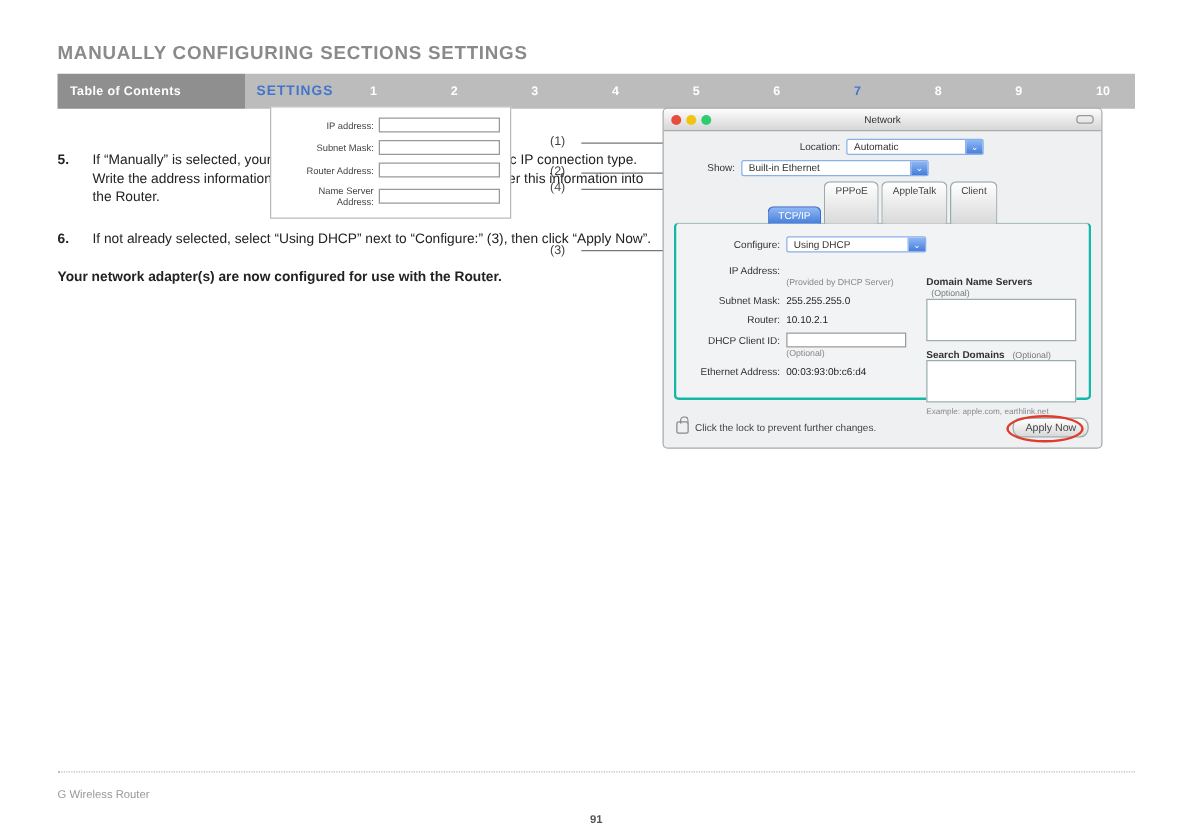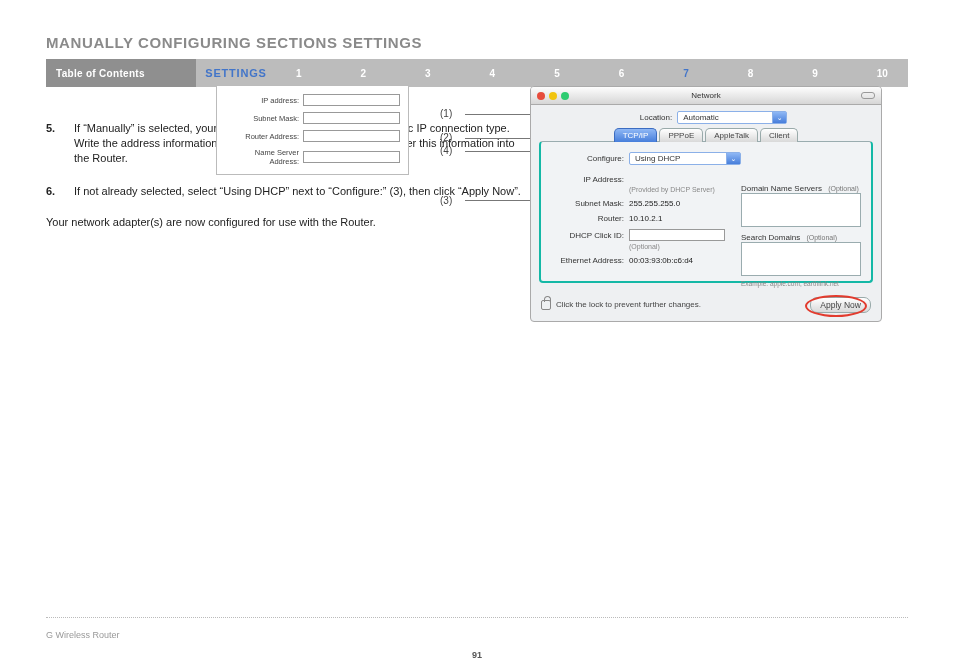--- a/index.html
+++ b/index.html
@@ -38,21 +38,21 @@
   .nav-nums span.active { color: #4275c9; }
 
   .content {
     margin-top: 34px; display: flex; flex-direction: column;
   }
   .steps { width: 480px; }
   .step { display: flex; margin-bottom: 18px; font-size: 11px;
     line-height: 1.35; color: #222; }
   .step .num { width: 28px; font-weight: 700; }
   .step .txt { flex: 1; }
-  .bold-line { font-weight: 400; font-size: 11px; margin-top: 6px;
+  .bold-line { font-weight: 700; font-size: 11px; margin-top: 6px;
     color: #222; }
 
   
   .form-fig {
     position: absolute; left: 216px; top: 85px;
     width: 193px; border: 1px solid #bbb; padding: 8px 8px;
     background: #fff; font-size: 8px;
   }
   .form-fig .row { display: flex; align-items: center;
     margin-bottom: 6px; }
@@ -121,48 +121,48 @@
   }
   .tab {
     padding: 2px 8px; font-size: 8px;
     background: linear-gradient(#fff, #d9d9d9);
     border: 1px solid #9aa; border-bottom: none;
     border-radius: 5px 5px 0 0; margin: 0 1px;
     color: #444;
   }
   .tab.active {
     background: linear-gradient(#8fb8f5, #477edb);
-    color: #fff; border-color: #3b6cc1;
+    color: #fff; border-color: #3b6cc1; margin-top: 20px;
   }
   .tabpanel {
     border: 2px solid #14b8a6; border-top: 1px solid #9aacaf;
     border-radius: 4px; margin-top: -1px;
     padding: 10px 10px 10px; background: #f1f3f5; position: relative;
   }
   .tp-row { display: flex; align-items: center; margin-bottom: 6px; }
   .tp-lbl { width: 78px; text-align: right; padding-right: 5px;
     color: #333; font-size: 8px; }
   .tp-val { font-size: 8px; color: #222; }
   .tp-small { font-size: 7px; color: #888; }
   .tp-input { height: 12px; background: #fff; border: 1px solid #999;
     width: 96px; font-size: 8px; display: flex; align-items: center; }
   .right-col {
     position: absolute; right: 10px; top: 42px; width: 120px;
   }
   .right-col .box { height: 34px; border: 1px solid #9aacaf;
     background: #fff; margin-bottom: 4px; }
-  .right-col .caption { font-size: 8px; margin-bottom: 20px; color: #333; }
+  .right-col .caption { font-size: 8px; margin-bottom: 20px; color: #333; font-weight: bold; }
   .right-col .opt { font-size: 7px; color: #777; margin-left: 4px; }
   .right-col .example { font-size: 6.5px; color: #888; margin-top: 2px; }
 
   .mac-footer {
     display: flex; justify-content: space-between; align-items: center;
     padding: 6px 10px 8px;
   }
-  .lockrow { display: flex; gap: 5px;
+  .lockrow { display: flex; align-items: center; gap: 5px;
     font-size: 8px; color: #444; }
   .lock-icon {
     width: 10px; height: 10px; border: 1px solid #888;
     border-radius: 2px; position: relative;
   }
   .lock-icon::before {
     content: ""; position: absolute; top: -5px; left: 2px;
     width: 5px; height: 5px; border: 1px solid #888;
     border-bottom: none; border-radius: 4px 4px 0 0;
   }
@@ -270,20 +270,27 @@
   </div>
 
   <div class="mac-body">
     <div class="mb-row center">
       <div class="mlbl">Location:</div>
       <div class="aqua-select" style="min-width:110px">
         <span>Automatic</span>
         <span class="arrow">⌄</span>
       </div>
     </div>
+    <div class="mb-row">
+      <div class="mlbl">Show:</div>
+      <div class="aqua-select" style="flex:1; max-width:150px">
+        <span>Built-in Ethernet</span>
+        <span class="arrow">⌄</span>
+      </div>
+    </div>
 
     <div class="tabs" id="mac-tabs">
         <div class="tab active">TCP/IP</div>
         <div class="tab">PPPoE</div>
         <div class="tab">AppleTalk</div>
         <div class="tab">Client</div>
       </div>
 
     <div class="tabpanel">
       <div class="tp-row">
@@ -304,21 +311,21 @@
       </div>
       <div class="tp-row">
         <div class="tp-lbl">Subnet Mask:</div>
         <div class="tp-val">255.255.255.0</div>
       </div>
       <div class="tp-row">
         <div class="tp-lbl">Router:</div>
         <div class="tp-val">10.10.2.1</div>
       </div>
       <div class="tp-row">
-        <div class="tp-lbl">DHCP Click ID:</div>
+        <div class="tp-lbl">DHCP Client ID:</div>
         <div class="tp-input"></div>
       </div>
       <div class="tp-row" style="margin-top:-4px">
         <div class="tp-lbl"></div>
         <div class="tp-small">(Optional)</div>
       </div>
       <div class="tp-row">
         <div class="tp-lbl">Ethernet Address:</div>
         <div class="tp-val">00:03:93:0b:c6:d4</div>
       </div>

